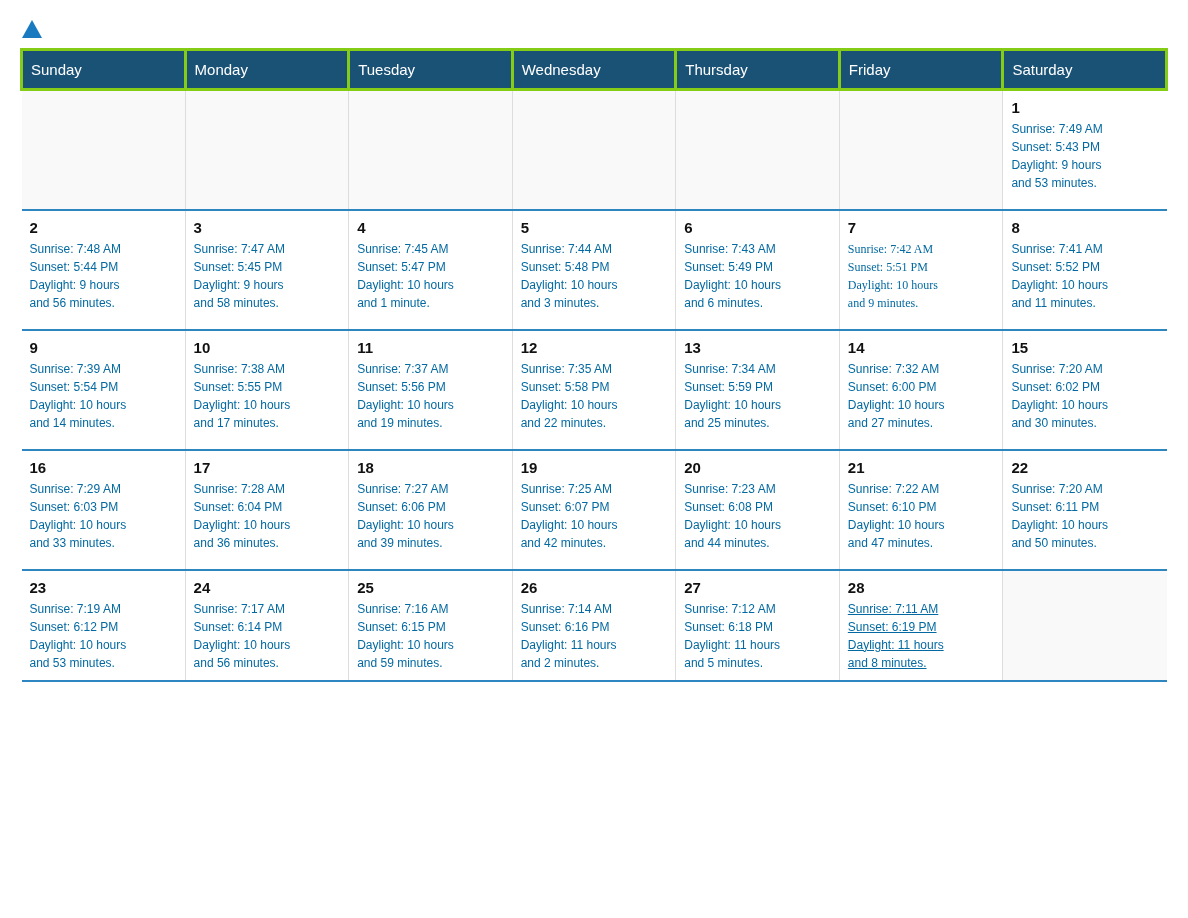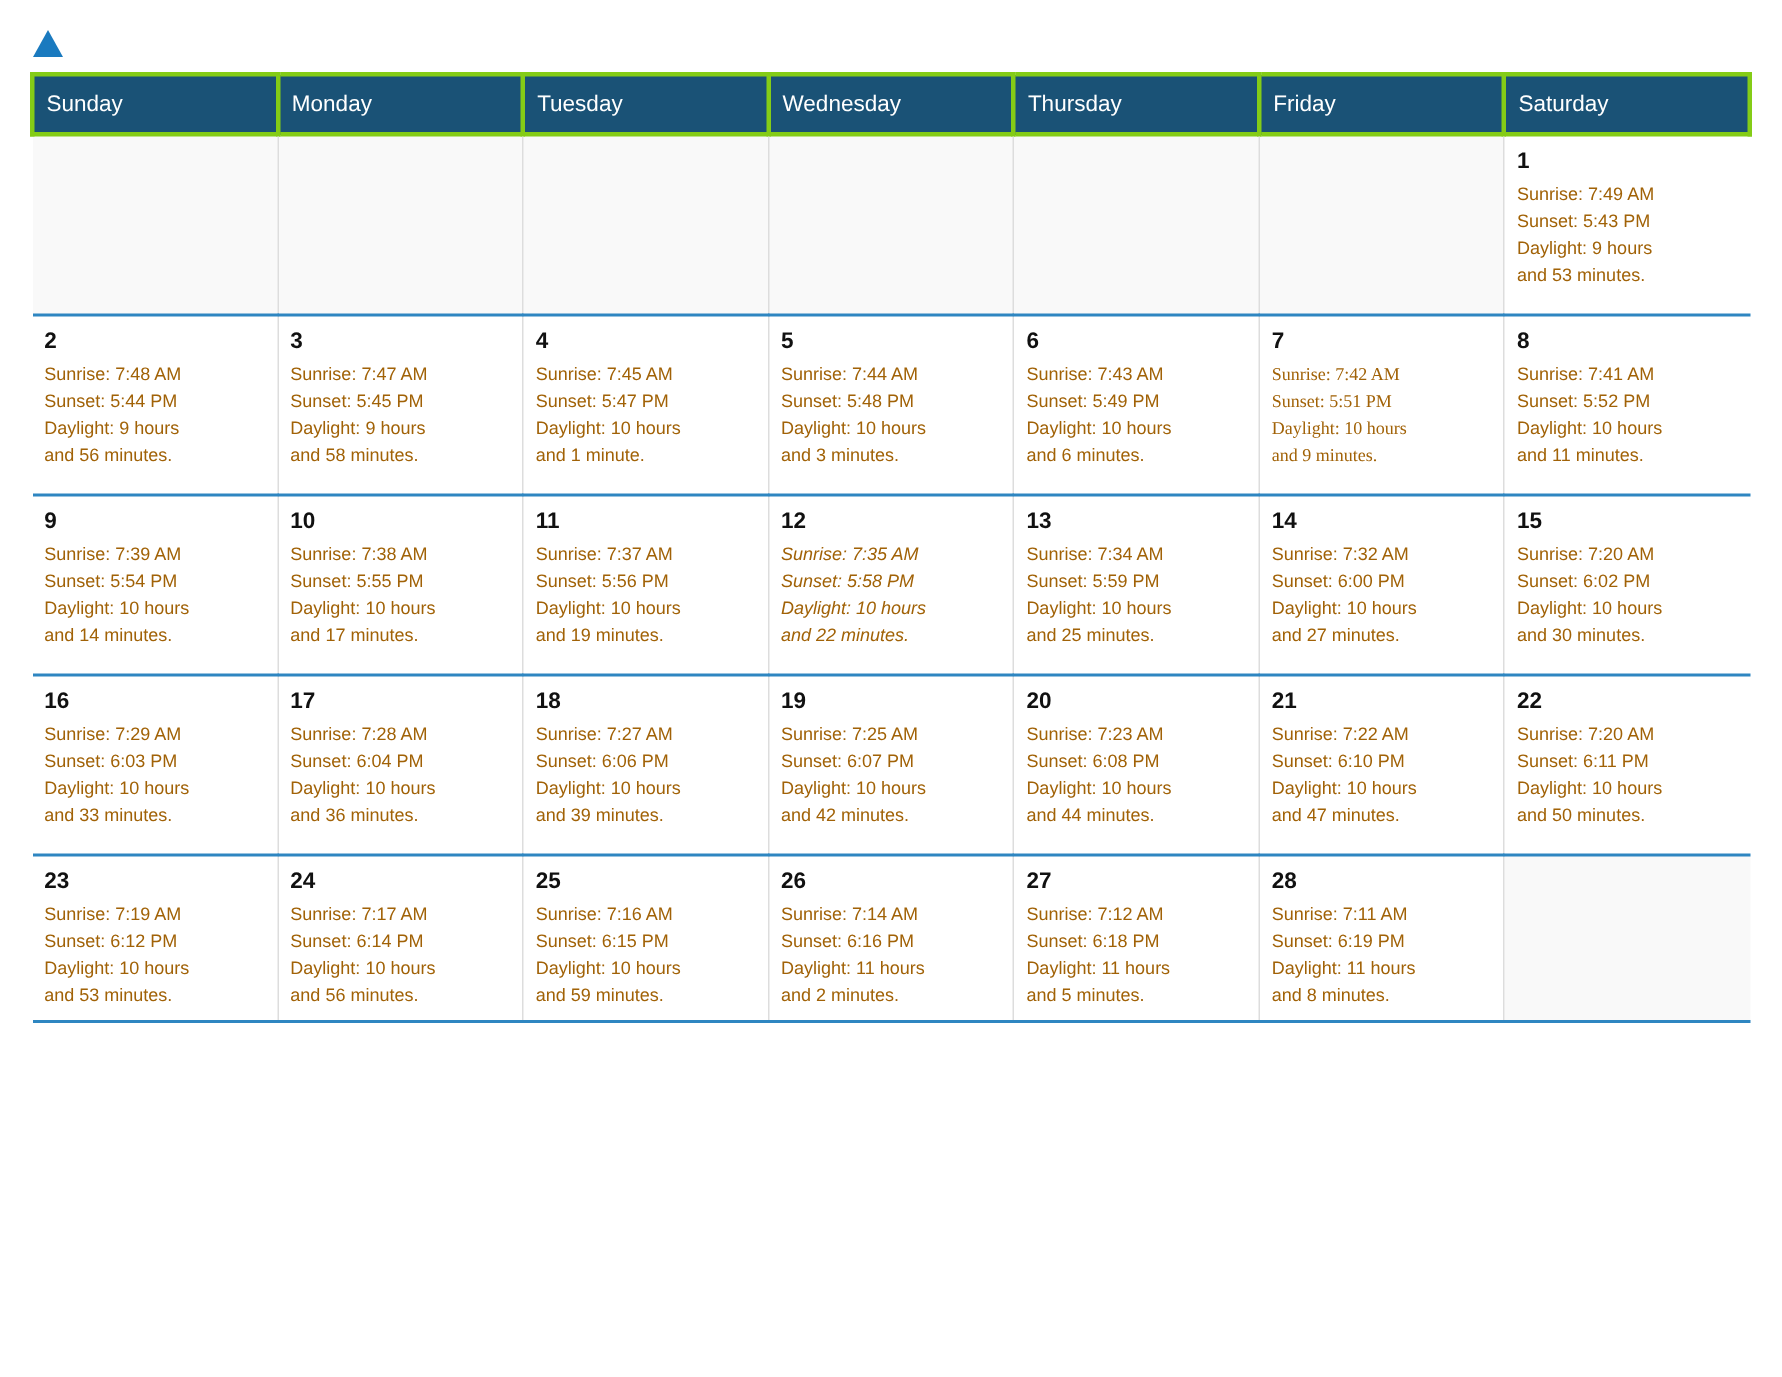--- a/index.html
+++ b/index.html
@@ -85,21 +85,21 @@
     .day-number {
       font-size: 15px;
       font-weight: bold;
       display: block;
       margin-bottom: 4px;
       color: #111;
     }
     .day-info {
       font-size: 12px;
       line-height: 1.5;
-      color: #a16207;
+      color: #0369a1;
     }
     .empty-cell {
       background: #f9f9f9;
     }
     .last-row td {
       height: 110px;
     }
   </style>
 </head>
 <body>
@@ -222,21 +222,21 @@
         </td>
         <td>
           <span class="day-number">11</span>
           <div class="day-info" style="white-space: pre-line;">Sunrise: 7:37 AM
 Sunset: 5:56 PM
 Daylight: 10 hours
 and 19 minutes.</div>
         </td>
         <td>
           <span class="day-number">12</span>
-          <div class="day-info" style="white-space: pre-line; font-style: italic;">Sunrise: 7:35 AM
+          <div class="day-info" style="white-space: pre-line;">Sunrise: 7:35 AM
 Sunset: 5:58 PM
 Daylight: 10 hours
 and 22 minutes.</div>
         </td>
         <td>
           <span class="day-number">13</span>
           <div class="day-info" style="white-space: pre-line;">Sunrise: 7:34 AM
 Sunset: 5:59 PM
 Daylight: 10 hours
 and 25 minutes.</div>
@@ -338,21 +338,21 @@
         </td>
         <td>
           <span class="day-number">27</span>
           <div class="day-info" style="white-space: pre-line;">Sunrise: 7:12 AM
 Sunset: 6:18 PM
 Daylight: 11 hours
 and 5 minutes.</div>
         </td>
         <td>
           <span class="day-number">28</span>
-          <div class="day-info" style="white-space: pre-line;">Sunrise: 7:11 AM
+          <div class="day-info" style="white-space: pre-line; text-decoration: underline;">Sunrise: 7:11 AM
 Sunset: 6:19 PM
 Daylight: 11 hours
 and 8 minutes.</div>
         </td>
         <td class="empty-cell"></td>
       </tr>
     </tbody>
 </table>
 
 </body></html>

